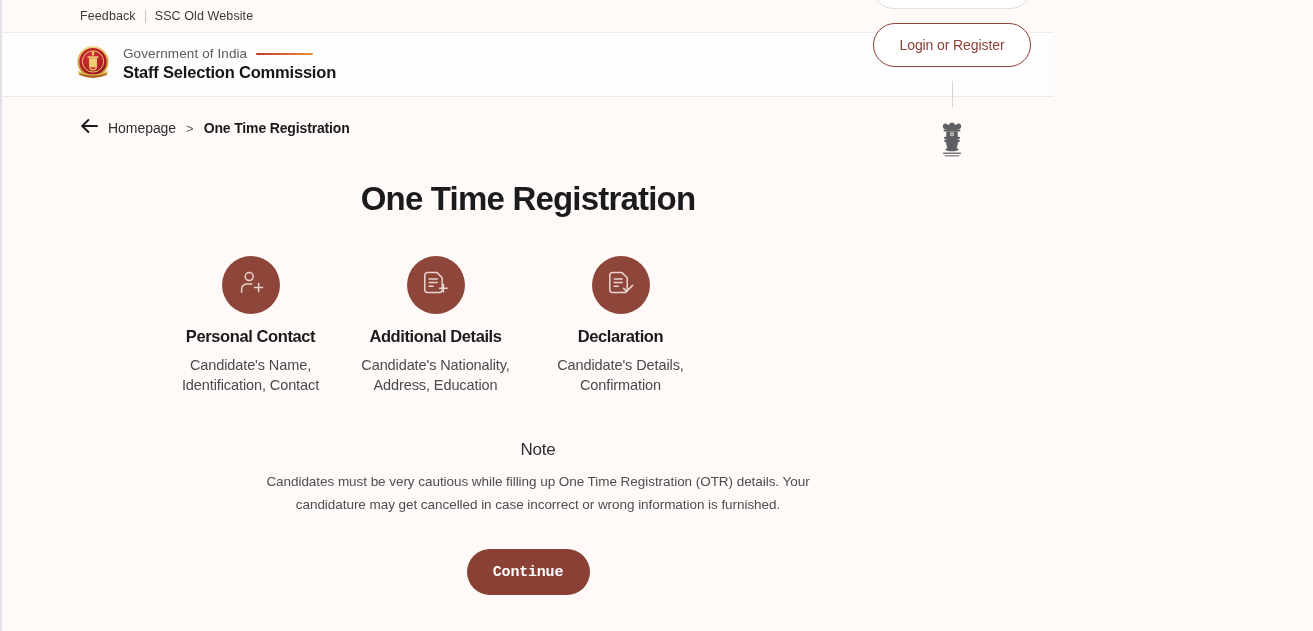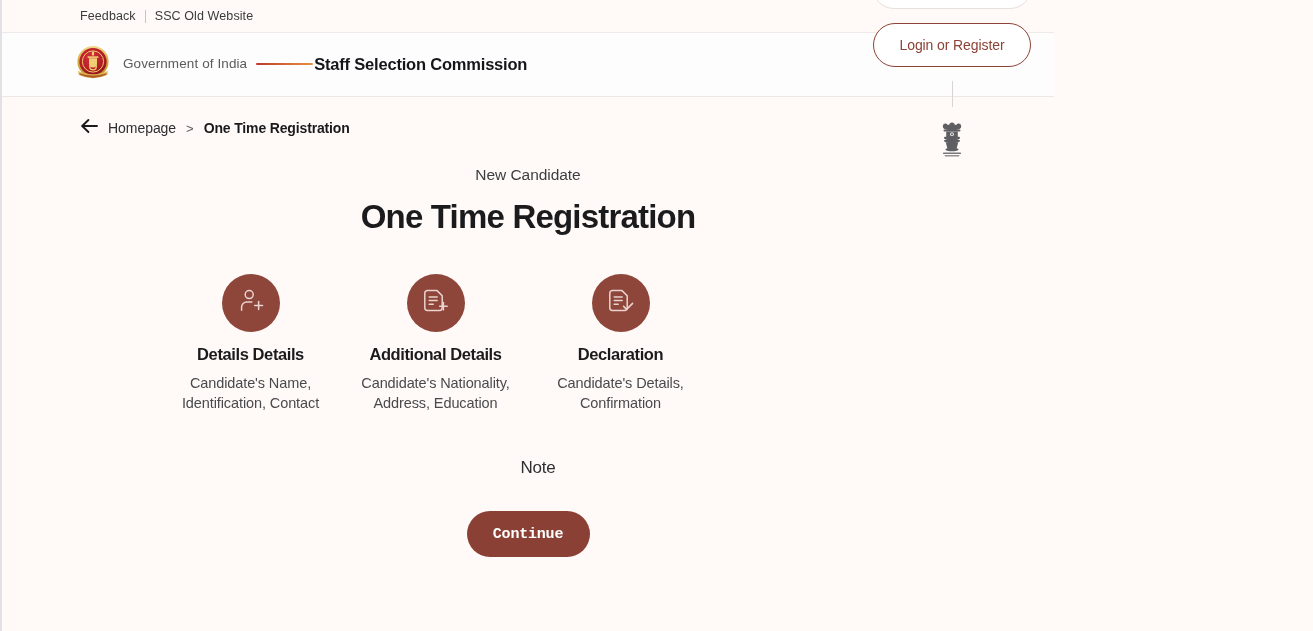--- a/index.html
+++ b/index.html
@@ -61,21 +61,21 @@
   }
 
   .brand {
     display: flex;
     align-items: center;
     gap: 11px;
   }
 
   .ssc-emblem { flex: 0 0 auto; display:block; }
 
-  .brand-text { display: flex; flex-direction: row; gap: 1px; }
+  .brand-text { display: flex; flex-direction: column; gap: 1px; }
 
   .brand-line1 {
     display: flex;
     align-items: center;
     gap: 9px;
   }
   .gov-label {
     font-size: 13.5px;
     color: #5B5B5F;
     letter-spacing: 0.1px;
@@ -379,38 +379,37 @@
         <polyline points="8.4,2 2.2,8 8.4,14" fill="none" stroke="#1B1B1E" stroke-width="1.9" stroke-linecap="round" stroke-linejoin="round"></polyline>
       </svg>
     </span>
     <a class="crumb" href="#">Homepage</a>
     <span class="crumb-sep">&gt;</span>
     <span class="crumb-current">One Time Registration</span>
   </div>
 
   <div class="content">
 
-    <div class="eyebrow">New Candidate</div>
 
     <h1 class="page-title">One Time Registration</h1>
 
     <div class="steps">
 
       <div class="step">
         <div class="step-circle">
           <span>
             <svg width="30" height="30" viewBox="0 0 30 30" aria-hidden="true">
               <circle cx="13.2" cy="8.6" r="4.0" fill="none" stroke="#E9D4D0" stroke-width="1.5"></circle>
               <path d="M5.6 24.2v-3.0a5.2 5.2 0 0 1 5.2-5.2h5.0" fill="none" stroke="#E9D4D0" stroke-width="1.5" stroke-linecap="round"></path>
               <line x1="22.6" y1="15.6" x2="22.6" y2="23.4" stroke="#E9D4D0" stroke-width="1.5" stroke-linecap="round"></line>
               <line x1="18.7" y1="19.5" x2="26.5" y2="19.5" stroke="#E9D4D0" stroke-width="1.5" stroke-linecap="round"></line>
             </svg>
           </span>
         </div>
-        <div class="step-title">Details Details</div>
+        <div class="step-title">Personal Contact</div>
         <div class="step-desc">Candidate's Name, Identification, Contact</div>
       </div>
 
 
       <div class="step">
         <div class="step-circle">
           <span>
             <svg width="30" height="30" viewBox="0 0 30 30" aria-hidden="true">
               <path d="M6.4 4.6h9.6l5.2 5.2v12.0a2.6 2.6 0 0 1-2.6 2.6H6.4A2.6 2.6 0 0 1 3.8 21.8V7.2A2.6 2.6 0 0 1 6.4 4.6z" fill="none" stroke="#E9D4D0" stroke-width="1.5" stroke-linejoin="round"></path>
               <line x1="8.2" y1="11.0" x2="16.2" y2="11.0" stroke="#E9D4D0" stroke-width="1.5" stroke-linecap="round"></line>
@@ -438,20 +437,21 @@
           </span>
         </div>
         <div class="step-title">Declaration</div>
         <div class="step-desc">Candidate's Details, Confirmation</div>
       </div>
 
     </div>
 
     <div class="note-wrap">
       <div class="note-title">Note</div>
+      <div class="note-body">Candidates must be very cautious while filling up One Time Registration (OTR) details. Your candidature may get cancelled in case incorrect or wrong information is furnished.</div>
     </div>
 
     <div class="continue-wrap">
       <button class="continue-btn" type="button">Continue</button>
     </div>
 
   </div>
 </div>
 
 </body></html>

